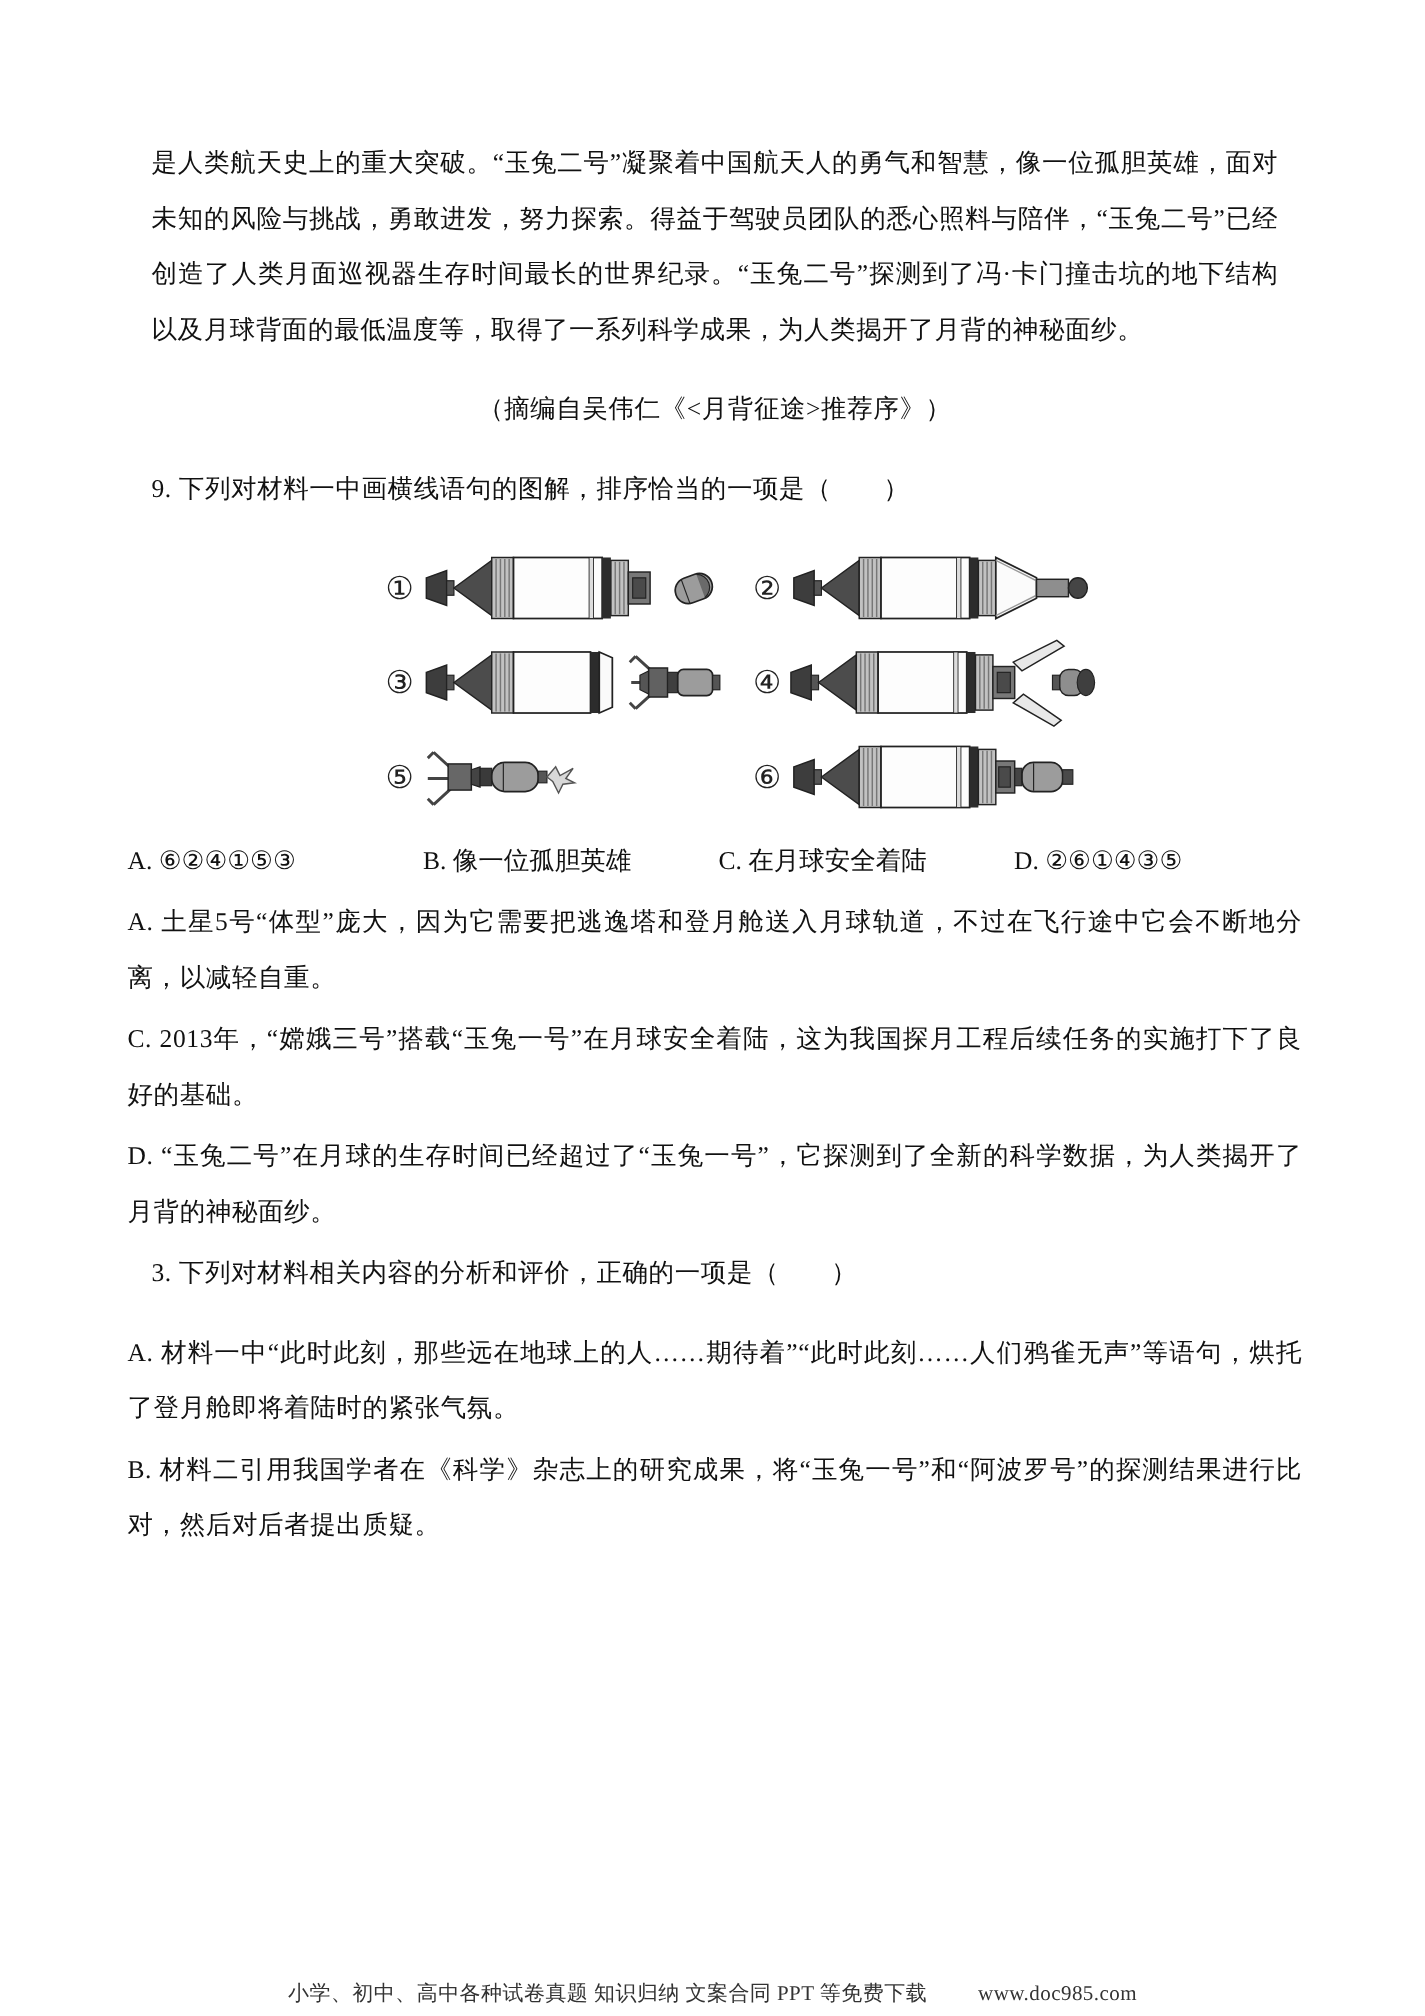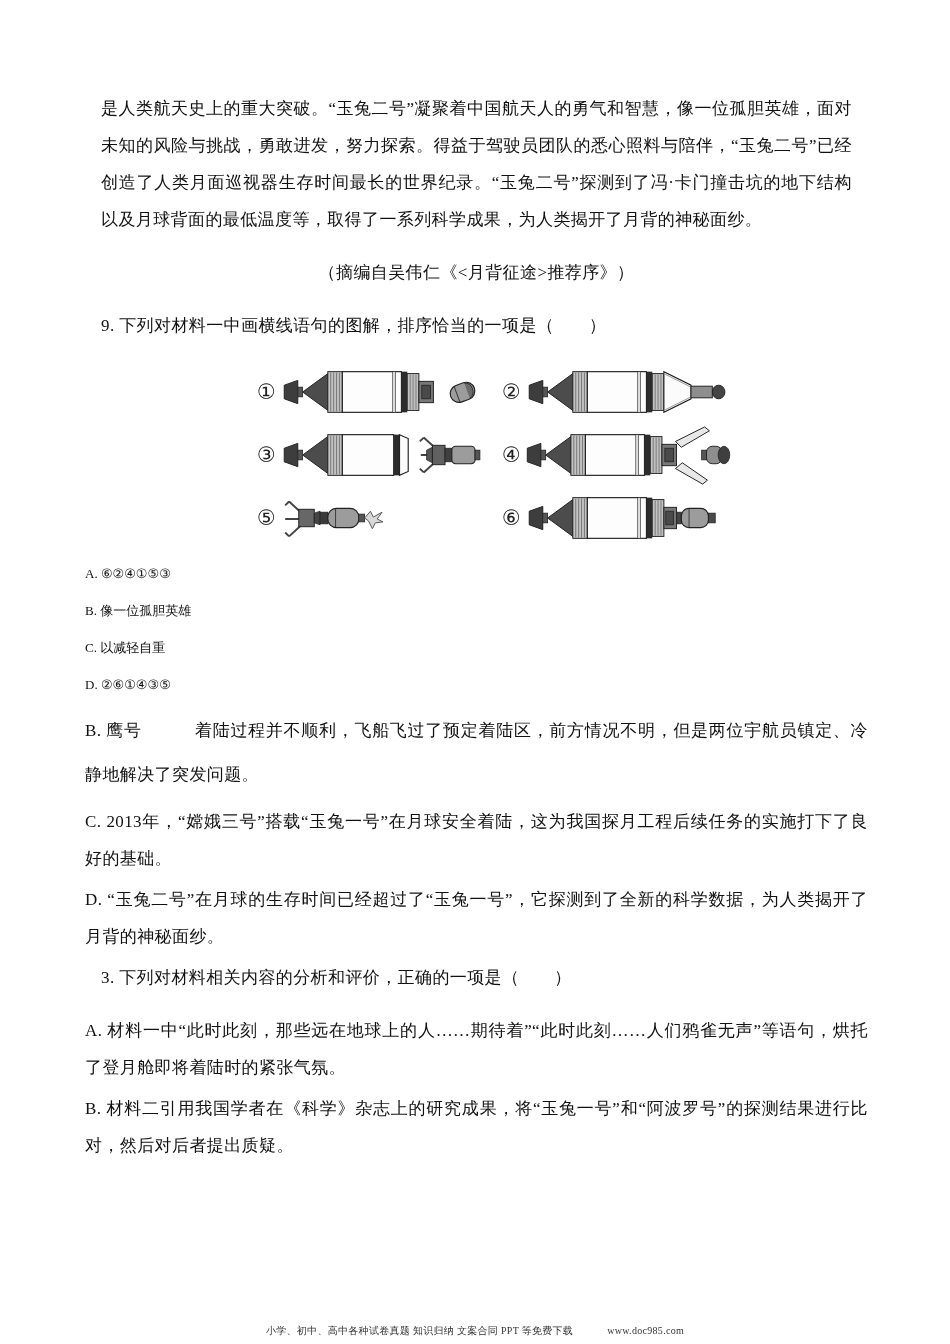--- a/index.html
+++ b/index.html
@@ -17,30 +17,30 @@
 
   .figure {
     margin:4px 0 0 172px;
     display:grid;
     grid-template-columns:245px 245px;
   }
   .fig-cell { height:63px; display:flex; align-items:center; }
   .fig-num { font-size:21px; font-family:"DejaVu Sans","Liberation Sans",sans-serif; margin-right:2px; color:#222; }
   .fig-cell svg { display:block; }
 
-  .options-row { display:flex; margin-top:6px; font-size:13px; line-height:37px;flex-direction:column; }
+  .options-row { display:flex; margin-top:6px; font-size:17px; line-height:37px; }
   .options-row .opt-inline { width:197px; }
   .options-row .opt-inline:last-child { width:auto; }
 
   .opt { margin:4px 0; }
   .opt-spread { line-height:44px; margin:6px 0; }
 
   .footer {
     position:absolute; bottom:6px; left:0; width:100%;
-    text-align:center; font-size:10px; color:#333; letter-spacing:0.3px;
+    text-align:center; font-size:14px; color:#333; letter-spacing:0.3px;
   }
   .footer .gap { display:inline-block; width:34px; }
   .hidden-defs { position:absolute; width:0; height:0; overflow:hidden; }
 </style>
 </head>
 <body>
 
 <svg class="hidden-defs" aria-hidden="true">
   <defs>
     <g id="stage">
@@ -160,25 +160,25 @@
         <line x1="168" y1="22.5" x2="168" y2="41.5" stroke="#222" stroke-width="0.8"></line>
         <rect x="188" y="27" width="7" height="10" fill="#4a4a4a" stroke="#222" stroke-width="0.8"></rect>
       </svg>
     </div>
 
   </div>
 
   <div class="options-row">
     <span class="opt-inline">A. ⑥②④①⑤③</span>
     <span class="opt-inline">B. 像一位孤胆英雄</span>
-    <span class="opt-inline">C. 以减轻自重</span>
+    <span class="opt-inline">C. 在月球安全着陆</span>
     <span class="opt-inline">D. ②⑥①④③⑤</span>
   </div>
 
-  <p class="opt-spread">B. 鹰号　　　着陆过程并不顺利，飞船飞过了预定着陆区，前方情况不明，但是两位宇航员镇定、冷静地解决了突发问题。</p>
+  <p class="opt">A. 土星5号“体型”庞大，因为它需要把逃逸塔和登月舱送入月球轨道，不过在飞行途中它会不断地分离，以减轻自重。</p>
   <p class="opt">C. 2013年，“嫦娥三号”搭载“玉兔一号”在月球安全着陆，这为我国探月工程后续任务的实施打下了良好的基础。</p>
   <p class="opt">D. “玉兔二号”在月球的生存时间已经超过了“玉兔一号”，它探测到了全新的科学数据，为人类揭开了月背的神秘面纱。</p>
 
   <p class="stem">3. 下列对材料相关内容的分析和评价，正确的一项是（　　）</p>
   <p class="opt">A. 材料一中“此时此刻，那些远在地球上的人……期待着”“此时此刻……人们鸦雀无声”等语句，烘托了登月舱即将着陆时的紧张气氛。</p>
   <p class="opt">B. 材料二引用我国学者在《科学》杂志上的研究成果，将“玉兔一号”和“阿波罗号”的探测结果进行比对，然后对后者提出质疑。</p>
 
 </div>
 
 <div class="footer">

